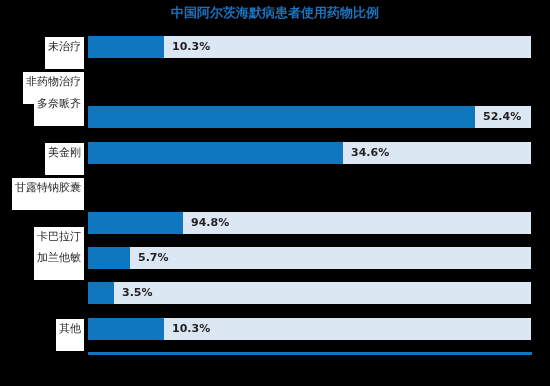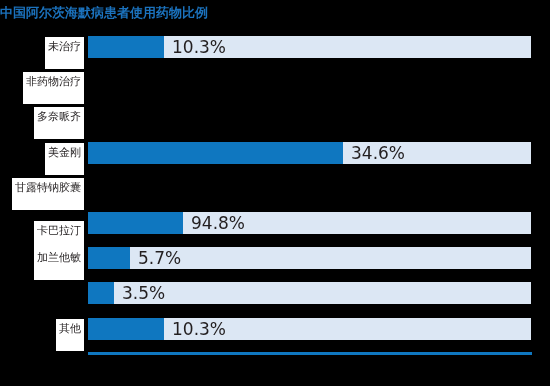--- a/index.html
+++ b/index.html
@@ -6,21 +6,21 @@
   body{
     width:550px;height:386px;background:#000000;overflow:hidden;
     font-family:"DejaVu Sans","Liberation Sans",sans-serif;
     -webkit-font-smoothing:antialiased;
   }
   #chart-root{position:relative;width:550px;height:386px;}
 
   
   .chart-title{
     position:absolute;left:0;top:5px;width:550px;
-    text-align:left;
+    text-align:center;
     color:#1b72bd;
     font-size:13px;
     font-weight:700;
     letter-spacing:0px;
     line-height:16px;
     white-space:nowrap;
   }
 
   
   .plot{
@@ -53,22 +53,22 @@
   }
   .bar{
     position:absolute;left:0;top:0;
     height:100%;
     background:#0f77c0;
   }
   .value{
     position:absolute;
     top:0;height:22px;line-height:22px;
     color:#231f20;
-    font-size:17px;
-    font-weight:400;
+    font-size:11px;
+    font-weight:700;
     white-space:nowrap;
   }
 
   
   .cat-label{
     position:absolute;
     right:466px;          
     height:32px;
     line-height:20px;
     padding:0 3px;
@@ -85,20 +85,25 @@
 
 <div id="chart-root">
 
   <div class="chart-title">中国阿尔茨海默病患者使用药物比例</div>
 
   <div class="plot" id="plot">
       <div class="row" style="top: 0px;">
         <div class="track"></div>
         <div class="bar" style="width: 76px;"></div>
         <div class="value" style="left: 84px;">10.3%</div>
+      </div>
+      <div class="row" style="top: 70px;">
+        <div class="track"></div>
+        <div class="bar" style="width: 387px;"></div>
+        <div class="value" style="left: 395px;">52.4%</div>
       </div>
       <div class="row" style="top: 106px;">
         <div class="track"></div>
         <div class="bar" style="width: 255px;"></div>
         <div class="value" style="left: 263px;">34.6%</div>
       </div>
       <div class="row" style="top: 176px;">
         <div class="track"></div>
         <div class="bar" style="width: 95px;"></div>
         <div class="value" style="left: 103px;">94.8%</div>
@@ -117,19 +122,19 @@
         <div class="track"></div>
         <div class="bar" style="width: 76px;"></div>
         <div class="value" style="left: 84px;">10.3%</div>
       </div>
     </div>
 
   <div class="axis-line"></div>
 
 <div class="cat-label" style="top: 37px;">未治疗</div>
     <div class="cat-label" style="top: 72px;">非药物治疗</div>
-    <div class="cat-label" style="top: 107px; text-align: center;">多奈哌齐</div>
+    <div class="cat-label" style="top: 94px; text-align: center;">多奈哌齐</div>
     <div class="cat-label" style="top: 143px;">美金刚</div>
     <div class="cat-label" style="top: 178px;">甘露特钠胶囊</div>
-    <div class="cat-label" style="top: 221px;">卡巴拉汀</div>
+    <div class="cat-label" style="top: 227px;">卡巴拉汀</div>
     <div class="cat-label" style="top: 248px;">加兰他敏</div>
     <div class="cat-label" style="top: 319px;">其他</div>
   </div>
 
 </body></html>

